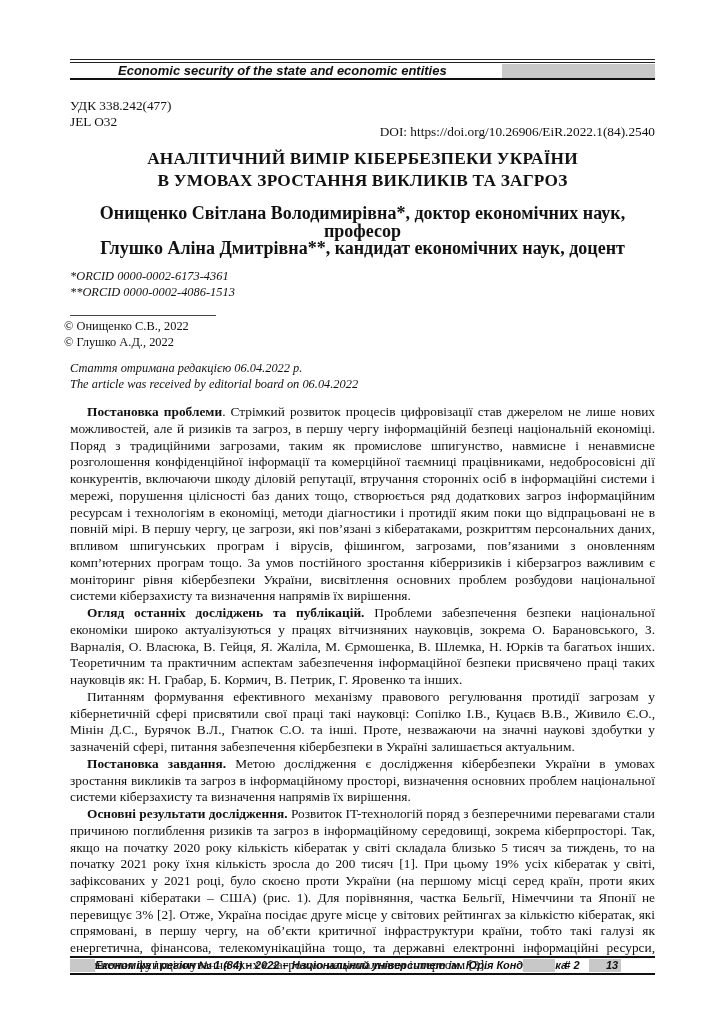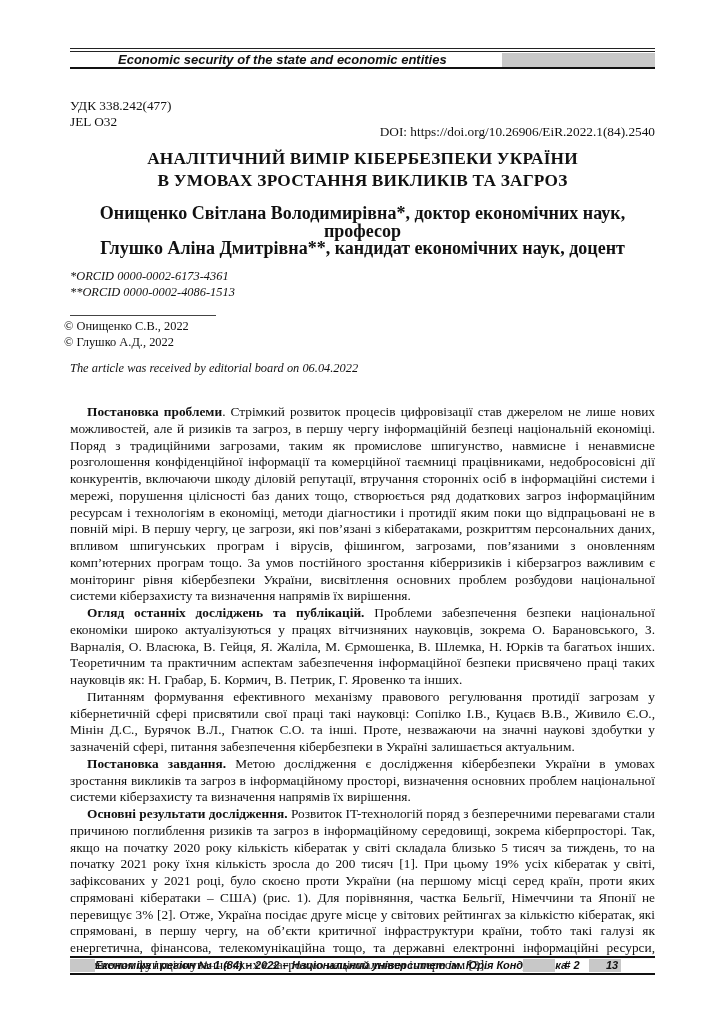--- a/index.html
+++ b/index.html
@@ -1,20 +1,20 @@
 <!DOCTYPE html>
 <html><head>
 <meta charset="utf-8">
 <style>
   html, body { margin:0; padding:0; background:#ffffff; }
   body { width:724px; height:1024px; position:relative; overflow:hidden;
          font-family:"Liberation Serif", serif; color:#111; }
 
   
-  .rh { position:absolute; left:70px; top:48px; width:585px; height:21px; }
+  .rh { position:absolute; left:70px; top:59px; width:585px; height:21px; }
   .rh .dbl { position:absolute; left:0; right:0; top:0; height:1px; border-top:1px solid #222; border-bottom:1px solid #222; height:2px; }
   .rh .gray { position:absolute; left:432px; right:0; top:5px; height:14px; background:#c8c8c8; }
   .rh .title { position:absolute; left:48px; top:4px; font-family:"Liberation Sans", sans-serif;
                font-weight:bold; font-style:italic; font-size:13px; line-height:15px; color:#111; }
   .rh .bot { position:absolute; left:0; right:0; top:19px; height:2px; background:#111; }
 
   .meta { position:absolute; left:70px; top:98px; width:585px; font-size:13.3px; line-height:16px; }
   .meta .udc { position:absolute; left:0; top:0; }
   .meta .jel { position:absolute; left:0; top:16px; }
   .meta .doi { position:absolute; right:0; top:0; white-space:nowrap;margin-top:26px; }
@@ -75,20 +75,21 @@
 </div>
 
 <div class="divider"></div>
 
 <div class="copy">
   <div>© Онищенко С.В., 2022</div>
   <div>© Глушко А.Д., 2022</div>
 </div>
 
 <div class="received">
+  <div>Стаття отримана редакцією 06.04.2022 р.</div>
   <div>The article was received by editorial board on 06.04.2022</div>
 </div>
 
 <div class="body-text">
   <p><b>Постановка проблеми</b><span>. Стрімкий розвиток процесів цифровізації став джерелом не лише нових можливостей, але й ризиків та загроз, в першу чергу інформаційній безпеці національній економіці. Поряд з традиційними загрозами, таким як промислове шпигунство, навмисне і ненавмисне розголошення конфіденційної інформації та комерційної таємниці працівниками, недобросовісні дії конкурентів, включаючи шкоду діловій репутації, втручання сторонніх осіб в інформаційні системи і мережі, порушення цілісності баз даних тощо, створюється ряд додаткових загроз інформаційним ресурсам і технологіям в економіці, методи діагностики і протидії яким поки що відпрацьовані не в повній мірі. В першу чергу, це загрози, які пов’язані з кібератаками, розкриттям персональних даних, впливом шпигунських програм і вірусів, фішингом, загрозами, пов’язаними з оновленням комп’ютерних програм тощо. За умов постійного зростання кіберризиків і кіберзагроз важливим є моніторинг рівня кібербезпеки України, висвітлення основних проблем розбудови національної системи кіберзахисту та визначення напрямів їх вирішення.</span></p>
   <p><b>Огляд останніх досліджень та публікацій.</b><span> Проблеми забезпечення безпеки національної економіки широко актуалізуються у працях вітчизняних науковців, зокрема О. Барановського, З. Варналія, О. Власюка, В. Гейця, Я. Жаліла, М. Єрмошенка, В. Шлемка, Н. Юрків та багатьох інших. Теоретичним та практичним аспектам забезпечення інформаційної безпеки присвячено праці таких науковців як: Н. Грабар, Б. Кормич, В. Петрик, Г. Яровенко та інших.</span></p>
   <p><span>Питанням формування ефективного механізму правового регулювання протидії загрозам у кібернетичній сфері присвятили свої праці такі науковці: Сопілко І.В., Куцаєв В.В., Живило Є.О., Мінін Д.С., Бурячок В.Л., Гнатюк С.О. та інші. Проте, незважаючи на значні наукові здобутки у зазначеній сфері, питання забезпечення кібербезпеки в Україні залишається актуальним.</span></p>
   <p><b>Постановка завдання.</b><span> Метою дослідження є дослідження кібербезпеки України в умовах зростання викликів та загроз в інформаційному просторі, визначення основних проблем національної системи кіберзахисту та визначення напрямів їх вирішення.</span></p>
   <p><b>Основні результати дослідження.</b><span> Розвиток IT-технологій поряд з безперечними перевагами стали причиною поглиблення ризиків та загроз в інформаційному середовищі, зокрема кіберпросторі. Так, якщо на початку 2020 року кількість кібератак у світі складала близько 5 тисяч за тиждень, то на початку 2021 року їхня кількість зросла до 200 тисяч [1]. При цьому 19% усіх кібератак у світі, зафіксованих у 2021 році, було скоєно проти України (на першому місці серед країн, проти яких спрямовані кібератаки – США) (рис. 1). Для порівняння, частка Бельгії, Німеччини та Японії не перевищує 3% [2]. Отже, Україна посідає друге місце у світових рейтингах за кількістю кібератак, які спрямовані, в першу чергу, на об’єкти критичної інфраструктури країни, тобто такі галузі як енергетична, фінансова, телекомунікаційна тощо, та державні електронні інформаційні ресурси, порушення функціонування яких є загрозою національним інтересам [3].</span></p>
 </div>

